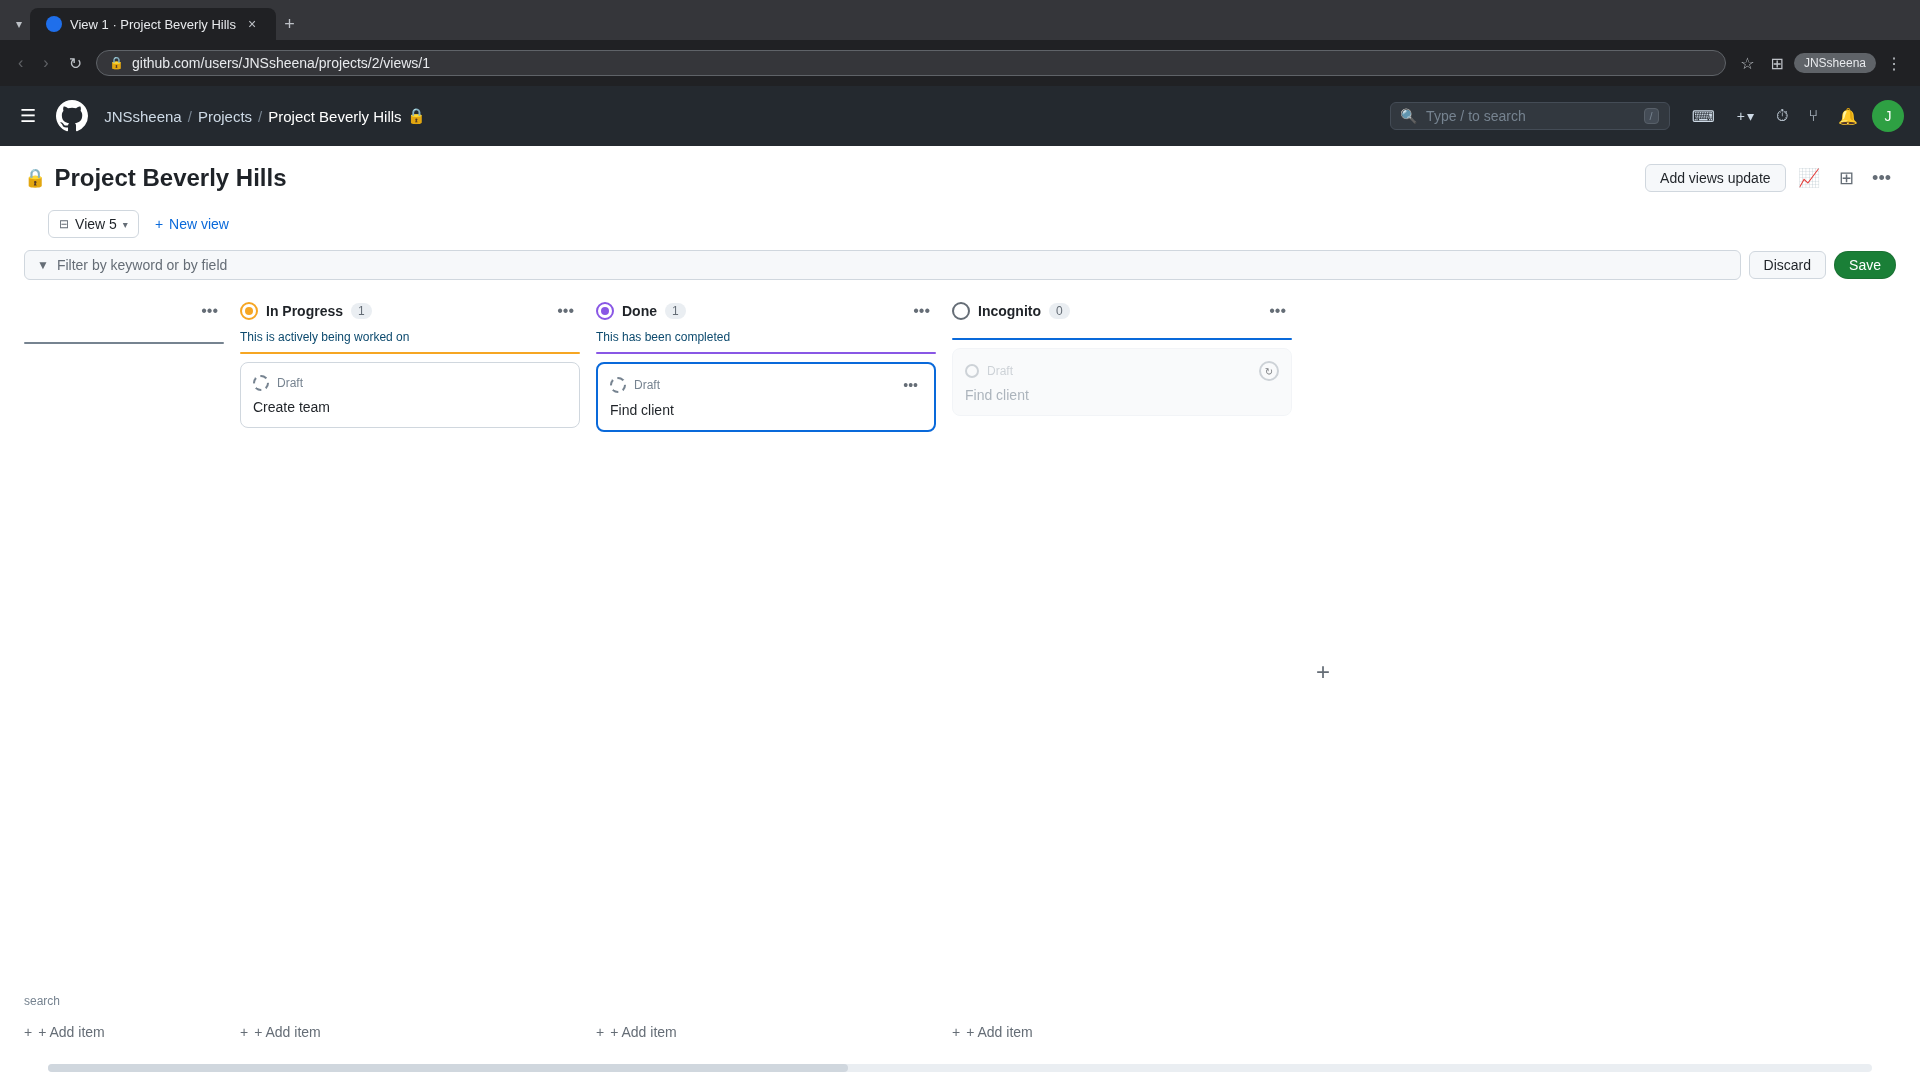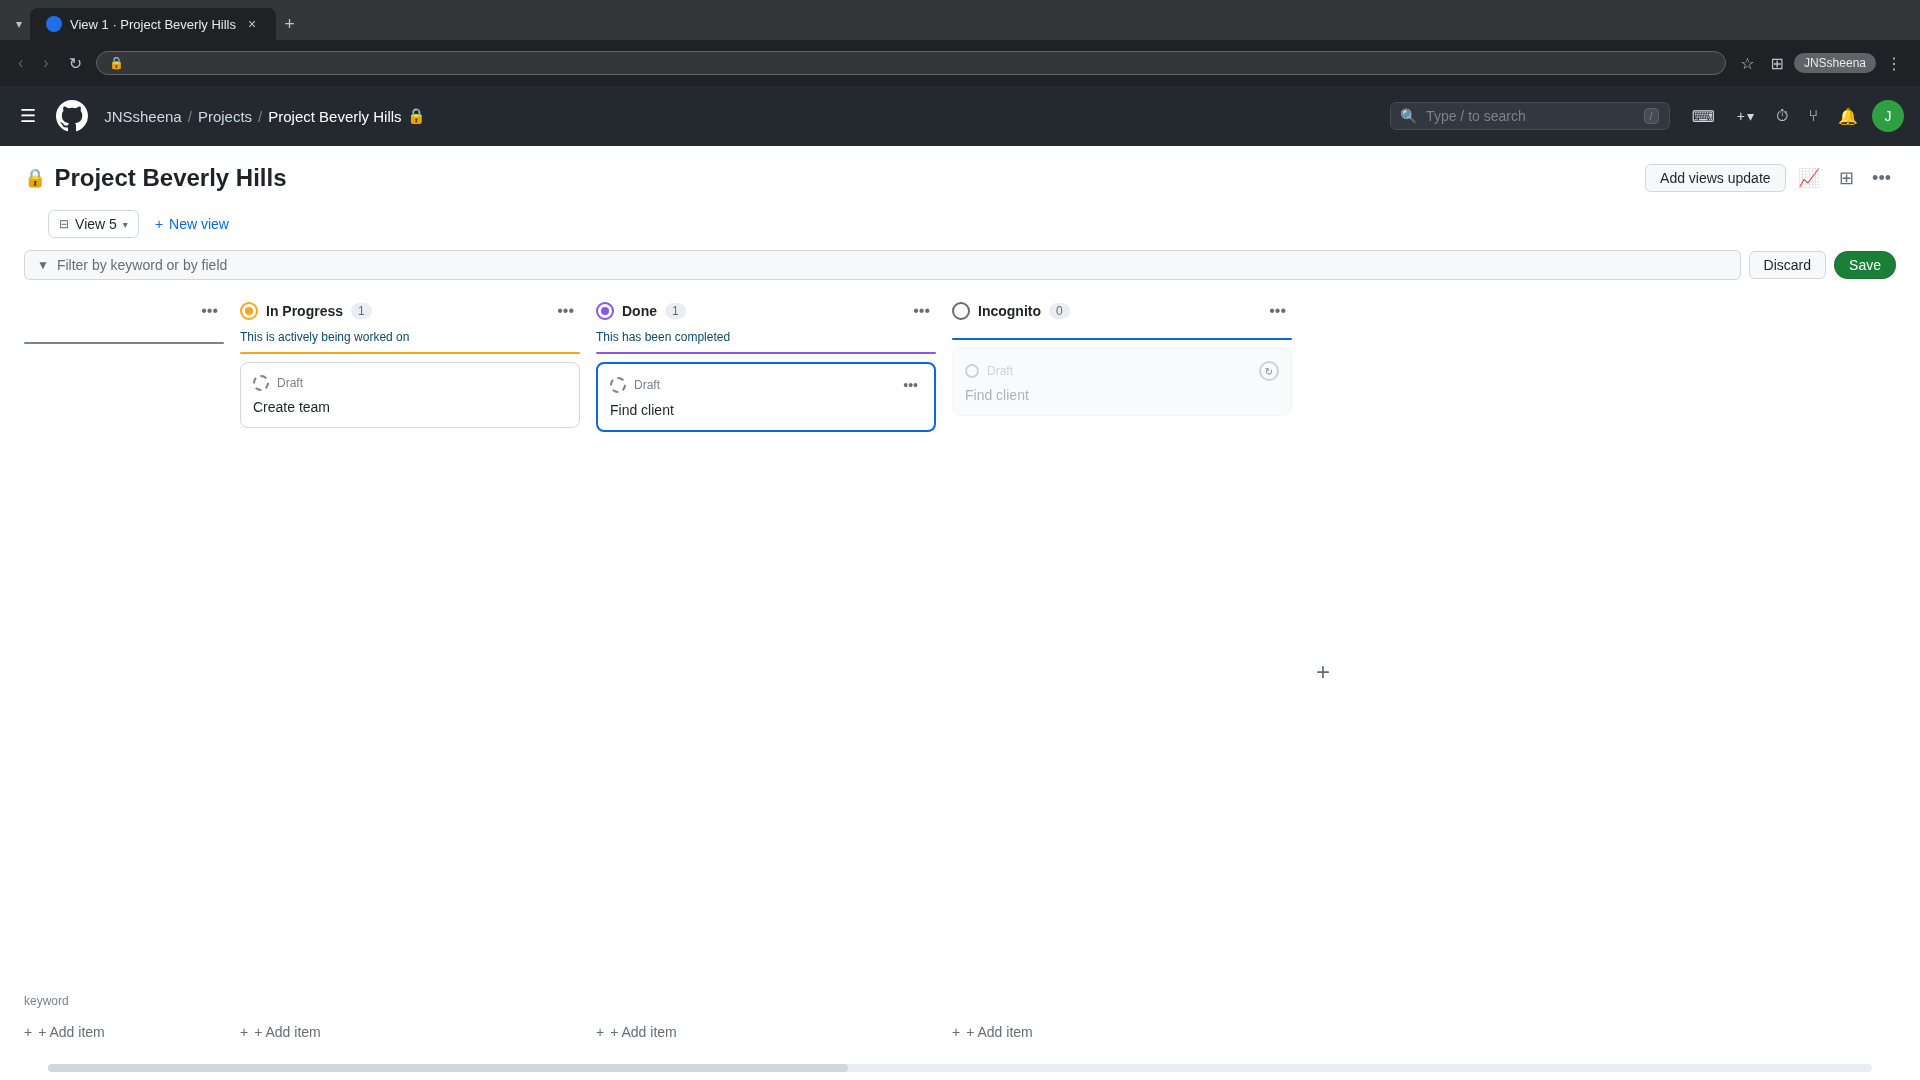--- a/index.html
+++ b/index.html
@@ -113,20 +113,21 @@
       <span class="tab-close">×</span>
     </div>
     <div class="tab-new">+</div>
   </div>
   <div class="nav-bar">
     <button class="nav-btn disabled">‹</button>
     <button class="nav-btn disabled">›</button>
     <button class="nav-btn">↻</button>
     <div class="address-bar">
       <span class="address-lock">🔒</span>
+      <span class="address-text">github.com/users/JNSsheena/projects/2/views/1</span>
     </div>
     <div class="nav-actions">
       <button class="nav-action-btn">☆</button>
       <button class="nav-action-btn">⊞</button>
       <span class="incognito-badge">JNSsheena</span>
       <button class="nav-action-btn">⋮</button>
     </div>
   </div>
 </div>
 
@@ -204,21 +205,21 @@
 
     <div class="board">
 
       <div class="board-column-partial">
         <div class="column-header">
           <button class="column-more">•••</button>
         </div>
         <div style="font-size:12px;color:#656d76;padding:4px 0 8px;"></div>
         <div style="height:2px;background:#768390;border-radius:2px;margin-bottom:8px;"></div>
         <div class="column-cards"></div>
-        <div style="padding:8px 0;font-size:12px;color:#768390;white-space:nowrap;">keyword</div>
+        <div style="padding:8px 0;font-size:12px;color:#768390;white-space:nowrap;">search</div>
         <button class="add-item-btn">
           <span>+</span>
           <span>+ Add item</span>
         </button>
       </div>
 
       <div class="board-column">
         <div class="column-header">
           <div class="column-status-icon" style="border-color:#f6a623;background:transparent;">
             <div style="width:8px;height:8px;border-radius:50%;background:#f6a623;"></div>

